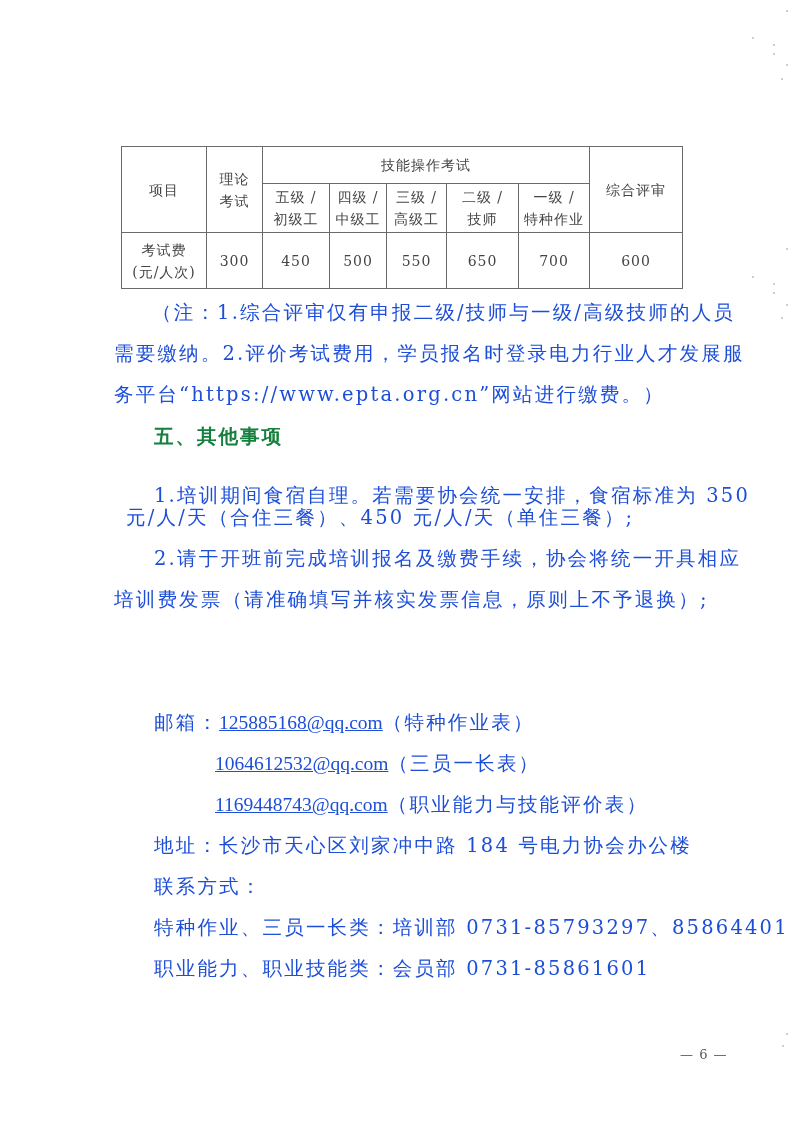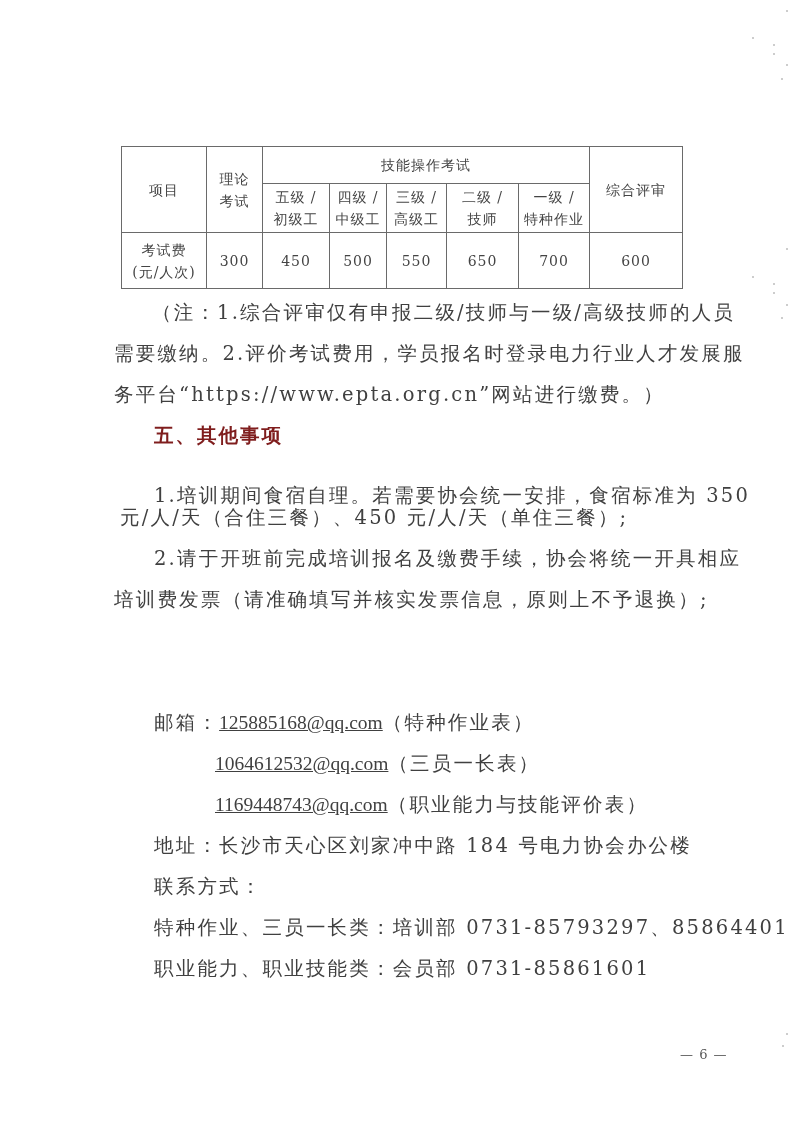--- a/index.html
+++ b/index.html
@@ -10,24 +10,24 @@
   .page { position:absolute; left:0; top:0; width:800px; height:1131px; }
   table.fees {
     position:absolute; left:121px; top:146px; width:561px; height:142px;
     border-collapse:collapse; table-layout:fixed; font-size:14px; color:#444;
   }
   table.fees td {
     border:1.5px solid #6a6a6a; text-align:center; vertical-align:middle;
     padding:0; line-height:22px; letter-spacing:1px;
   }
   .line {
-    position:absolute; font-size:19.5px; white-space:nowrap; color:#404040;
+    position:absolute; font-size:19.5px; white-space:nowrap; color:#1d4ed8;
     letter-spacing:2.2px; line-height:24px;
   }
-  .heading { font-family:Liberation Serif, serif; font-weight:bold; color:#7f1d1d; letter-spacing:2px; }
+  .heading { font-family:Liberation Sans, sans-serif; font-weight:bold; color:#15803d; letter-spacing:2px; }
   .num { font-family:"Liberation Serif",serif; letter-spacing:0;text-decoration:underline; }
   .pageno { position:absolute; left:680px; top:1047px; font-size:13px; color:#555; letter-spacing:1px; }
   .dot { position:absolute; width:2px; height:2px; background:#bdbdbd; border-radius:1px; }
 </style>
 </head>
 <body>
 
 <div class="page">
 
   <table class="fees">
@@ -89,21 +89,21 @@
   </tbody>
     </table>
 
   <div class="line" style="left:152px;top:301px">（注：1.综合评审仅有申报二级/技师与一级/高级技师的人员</div>
   <div class="line" style="left:114px;top:342px">需要缴纳。2.评价考试费用，学员报名时登录电力行业人才发展服</div>
   <div class="line" style="left:114px;top:383px">务平台“https://www.epta.org.cn”网站进行缴费。）</div>
 
   <div class="line heading" style="left:154px;top:424px">五、其他事项</div>
 
   <div class="line" style="left:154px;top:484px">1.培训期间食宿自理。若需要协会统一安排，食宿标准为 350</div>
-  <div class="line" style="left:120px;top:506px">元/人/天（合住三餐）、450 元/人/天（单住三餐）;</div>
+  <div class="line" style="left:126px;top:506px">元/人/天（合住三餐）、450 元/人/天（单住三餐）;</div>
   <div class="line" style="left:154px;top:547px">2.请于开班前完成培训报名及缴费手续，协会将统一开具相应</div>
   <div class="line" style="left:114px;top:588px">培训费发票（请准确填写并核实发票信息，原则上不予退换）;</div>
 
   <div class="line" style="left:154px;top:711px">
     <span>邮箱：</span><span class="num">125885168@qq.com</span><span>（特种作业表）</span>
   </div>
   <div class="line" style="left:215px;top:752px">
     <span class="num">1064612532@qq.com</span><span>（三员一长表）</span>
   </div>
   <div class="line" style="left:215px;top:793px">

